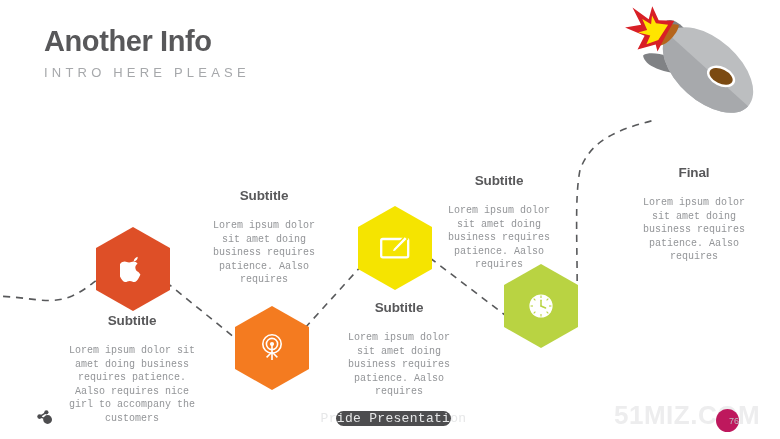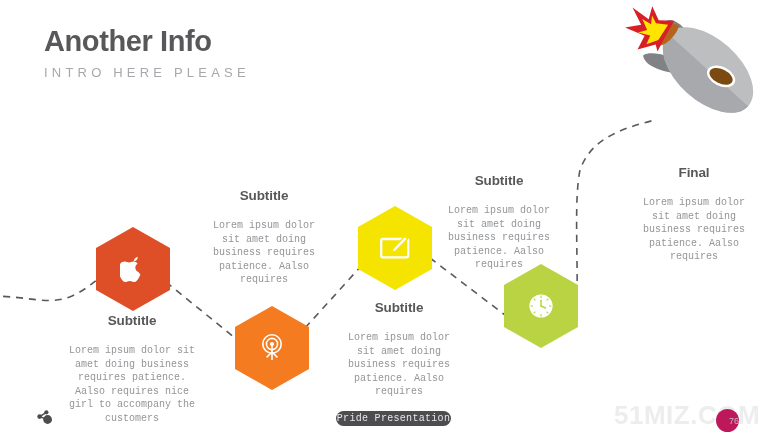--- a/index.html
+++ b/index.html
@@ -97,21 +97,21 @@
     width: 115px;
     height: 15px;
     border-radius: 8px;
     background: #4d4d4f;
     display: flex;
     align-items: center;
     justify-content: center;
   }
   #footer-pill-label {
     font-family: "Liberation Mono", monospace;
-    font-size: 10px;
+    font-size: 13px;
     color: #e6e7e8;
     letter-spacing: 0.3px;
     white-space: nowrap;
   }
   #share-icon {
     position: absolute;
     left: 34px;
     top: 408px;
     width: 20px;
     height: 20px;

